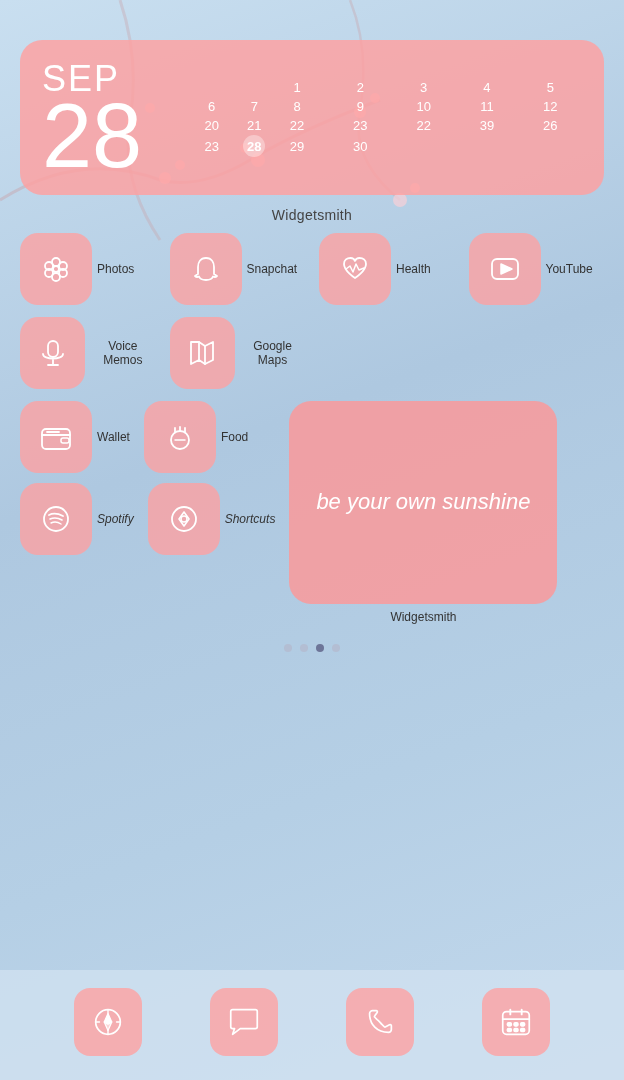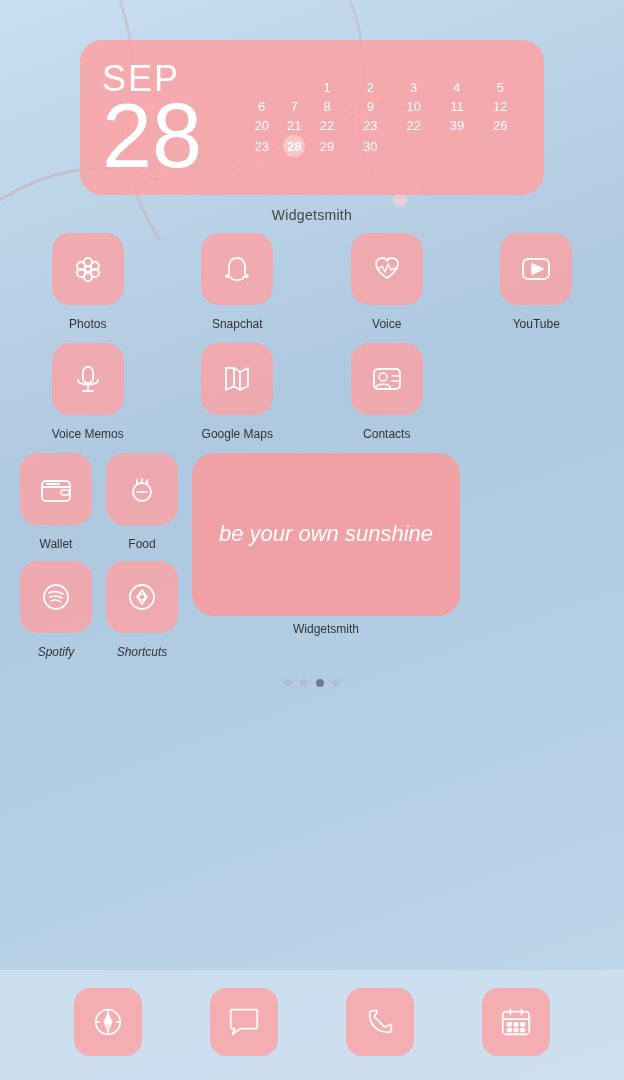--- a/index.html
+++ b/index.html
@@ -32,21 +32,21 @@
       z-index: 2;
       display: flex;
       flex-direction: column;
       align-items: center;
       padding: 40px 20px 0;
       height: 100%;
     }
 
     
     .calendar-widget {
-      width: 464px;
+      width: 584px;
       background: rgba(255, 160, 160, 0.82);
       border-radius: 22px;
       padding: 18px 22px;
       display: flex;
       flex-direction: row;
       align-items: center;
       gap: 18px;
       margin-bottom: 12px;
     }
 
@@ -136,21 +136,21 @@
     .app-label {
       font-size: 12px;
       color: #333;
       text-align: center;
       font-weight: 400;
     }
 
     
     .widget-large {
       width: 268px;
-      height: 163px;
+      height: 203px;
       background: rgba(255, 150, 150, 0.8);
       border-radius: 22px;
       display: flex;
       align-items: center;
       justify-content: center;
       grid-column: span 2;
       grid-row: span 2;
     }
 
     .widget-quote {
@@ -221,23 +221,23 @@
 
     .grid-4 {
       display: grid;
       grid-template-columns: repeat(4, 1fr);
       gap: 10px 14px;
       margin-bottom: 12px;
     }
 
     .grid-item {
       display: flex;
-      flex-direction: column;
-      align-items: center;
-      gap: 12px;
+      flex-direction: row;
+      align-items: center;
+      gap: 5px;
     }
   </style>
 </head>
 <body>
 
 <div class="background"></div>
 
 <svg class="blossom-overlay" viewBox="0 0 624 1080" xmlns="http://www.w3.org/2000/svg">
 
   <path d="M0,200 Q80,150 160,180 Q200,190 250,160 Q300,130 380,100" stroke="#c8a8b0" stroke-width="3" fill="none" opacity="0.5"></path>
@@ -338,21 +338,21 @@
         <span class="app-label">Snapchat</span>
       </div>
 
       <div class="grid-item">
         <div class="app-icon">
           <svg viewBox="0 0 38 38">
             <path d="M19 28 C19 28 8 21 8 14 C8 10 11 8 14.5 8 C16.5 8 18.5 9.5 19 11 C19.5 9.5 21.5 8 23.5 8 C27 8 30 10 30 14 C30 21 19 28 19 28Z" stroke="white" stroke-width="1.8" fill="none"></path>
             <polyline points="10,19 14,16 17,22 20,14 23,20 28,18" stroke="white" stroke-width="1.5" fill="none"></polyline>
           </svg>
         </div>
-        <span class="app-label">Voice</span>
+        <span class="app-label">Health</span>
       </div>
 
       <div class="grid-item">
         <div class="app-icon">
           <svg viewBox="0 0 38 38">
             <rect x="6" y="9" width="26" height="20" rx="5" stroke="white" stroke-width="1.8" fill="none"></rect>
             <polygon points="15,14 15,24 26,19" stroke="white" stroke-width="1.5" fill="white"></polygon>
           </svg>
         </div>
         <span class="app-label">YouTube</span>
@@ -378,32 +378,20 @@
         <div class="app-icon">
           <svg viewBox="0 0 38 38">
             <polygon points="8,8 8,30 16,26 22,30 30,26 30,8 22,12 16,8" stroke="white" stroke-width="1.8" fill="none"></polygon>
             <line x1="16" y1="8" x2="16" y2="26" stroke="white" stroke-width="1.8"></line>
             <line x1="22" y1="12" x2="22" y2="30" stroke="white" stroke-width="1.8"></line>
           </svg>
         </div>
         <span class="app-label">Google Maps</span>
       </div>
 
-      <div class="grid-item">
-        <div class="app-icon">
-          <svg viewBox="0 0 38 38">
-            <rect x="6" y="9" width="26" height="20" rx="4" stroke="white" stroke-width="1.8" fill="none"></rect>
-            <circle cx="15" cy="17" r="4" stroke="white" stroke-width="1.5" fill="none"></circle>
-            <path d="M8 28 C8 23 22 23 22 28" stroke="white" stroke-width="1.5" fill="none"></path>
-            <line x1="24" y1="16" x2="30" y2="16" stroke="white" stroke-width="1.5"></line>
-            <line x1="24" y1="21" x2="30" y2="21" stroke="white" stroke-width="1.5"></line>
-          </svg>
-        </div>
-        <span class="app-label">Contacts</span>
-      </div>
 
 
     </div>
 
     <div style="display:flex; gap:14px; margin-bottom:8px;">
 
       <div style="display:flex; flex-direction:column; gap:10px;">
 
         <div style="display:flex; gap:14px;">
           <div class="grid-item">

